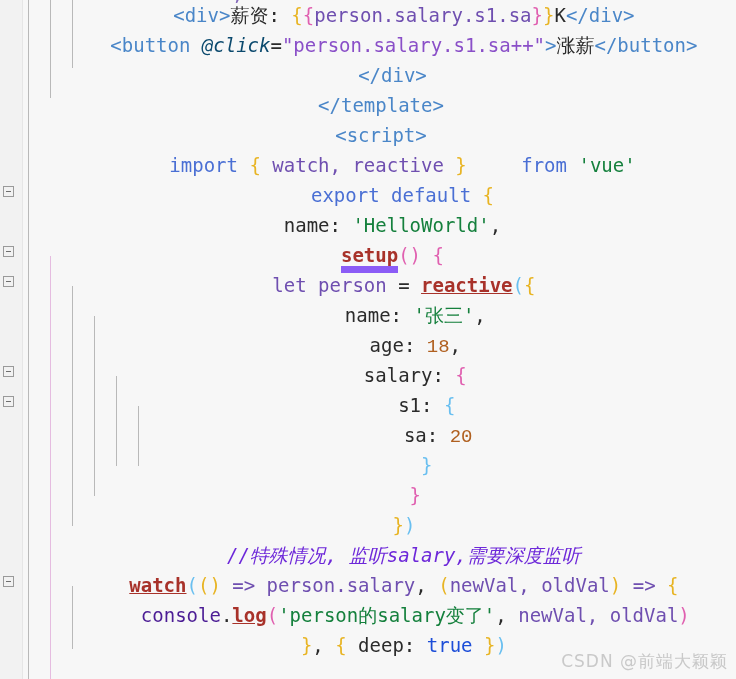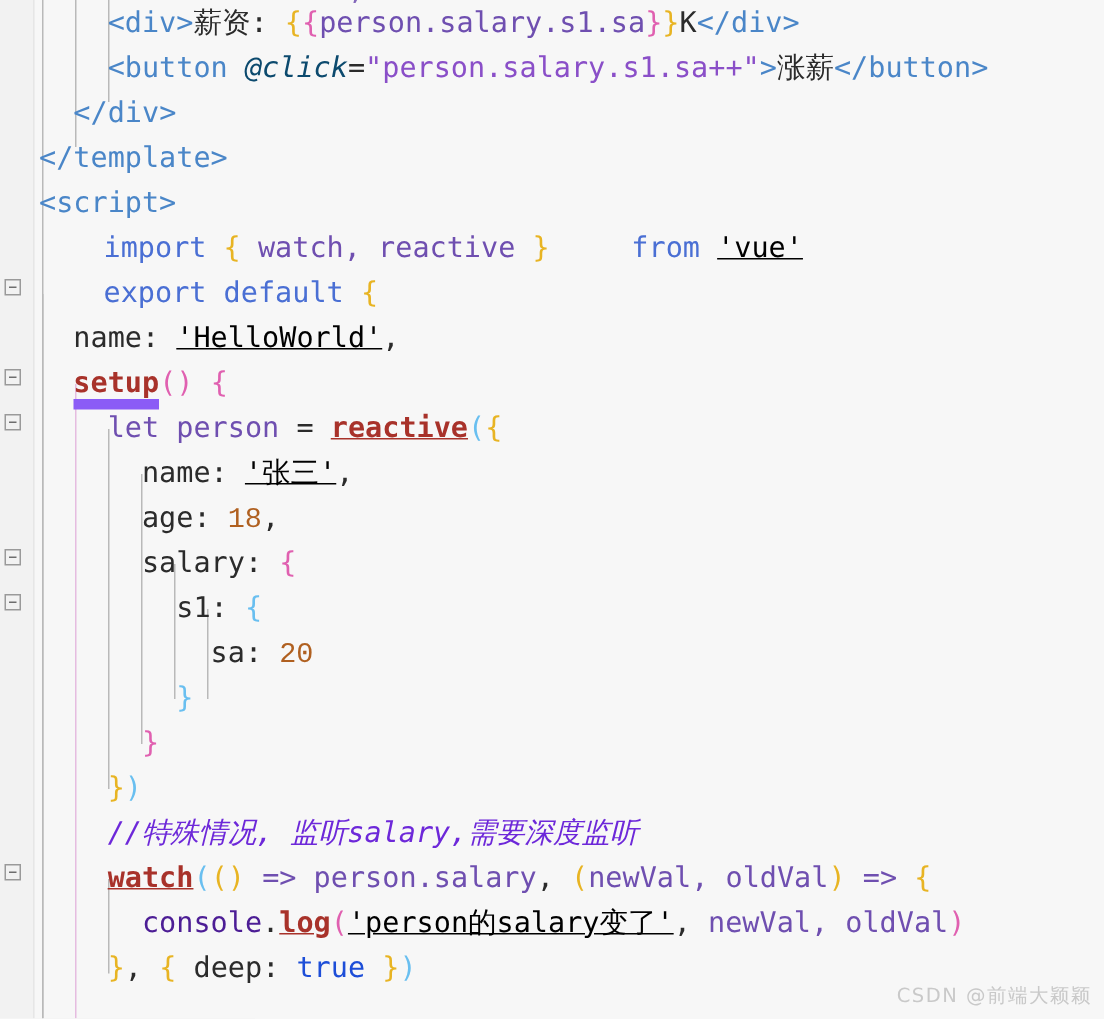--- a/index.html
+++ b/index.html
@@ -60,35 +60,36 @@
     font-size: 19px;
     line-height: 30px;
     white-space: pre;
     letter-spacing: 0px;
   }
 
   .line {
     height: 30px;
     position: relative;
     padding-left: 4px;
+    text-align: center;
   }
 
   
   .guide {
     position: absolute;
     top: 0;
     width: 1px;
     background: #b9b9b9;
   }
   .guide.pink { background: #e5bce0; }
 
   
   .tag      { color: #4a86c8; }          
   .attr     { color: #0c4a6e; font-style: italic; }
-  .str      { color: #000000; text-decoration: underline; }          
+  .str      { color: #15803d; }          
   .strv     { color: #8a4fc8; }          
   .kw       { color: #4a6fd4; margin-left: 43px; }          
   .kwo      { color: #1d4ed8; }          
   .num      { color: #b06020; font-family: Liberation Mono, monospace; }
   .fn       { color: #a8322a; font-weight: bold; text-decoration: underline; }
   .fnu      { color: #a8322a; font-weight: bold; border-bottom: 7px solid #8b5cf6; }
   .obj      { color: #4c1d95; font-weight: normal; margin-top: 16px; }
   .ident    { color: #6f4fb0; }
   .plain    { color: #2b2b2b; }
   .cmt      { color: #6d28d9; font-style: italic; }
@@ -97,21 +98,21 @@
   .b-blue   { color: #69bff0; }
   .op       { color: #6f4fb0; }
 
   
   .watermark {
     position: absolute;
     right: 8px;
     bottom: 6px;
     color: #c9c9c9;
     font-family: "DejaVu Sans", "Liberation Sans", sans-serif;
-    font-size: 13px;
+    font-size: 17px;
     letter-spacing: 1px;
     white-space: nowrap;
   }
 
   
   .cliptop {
     position: absolute;
     left: 26px;
     top: -22px;
     height: 30px;

